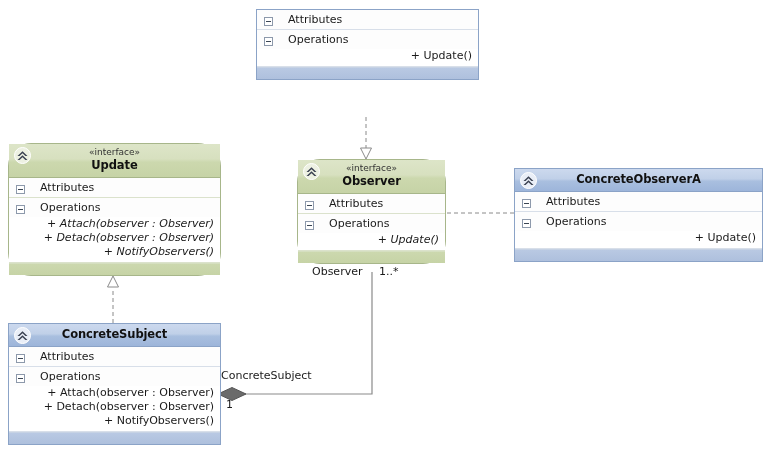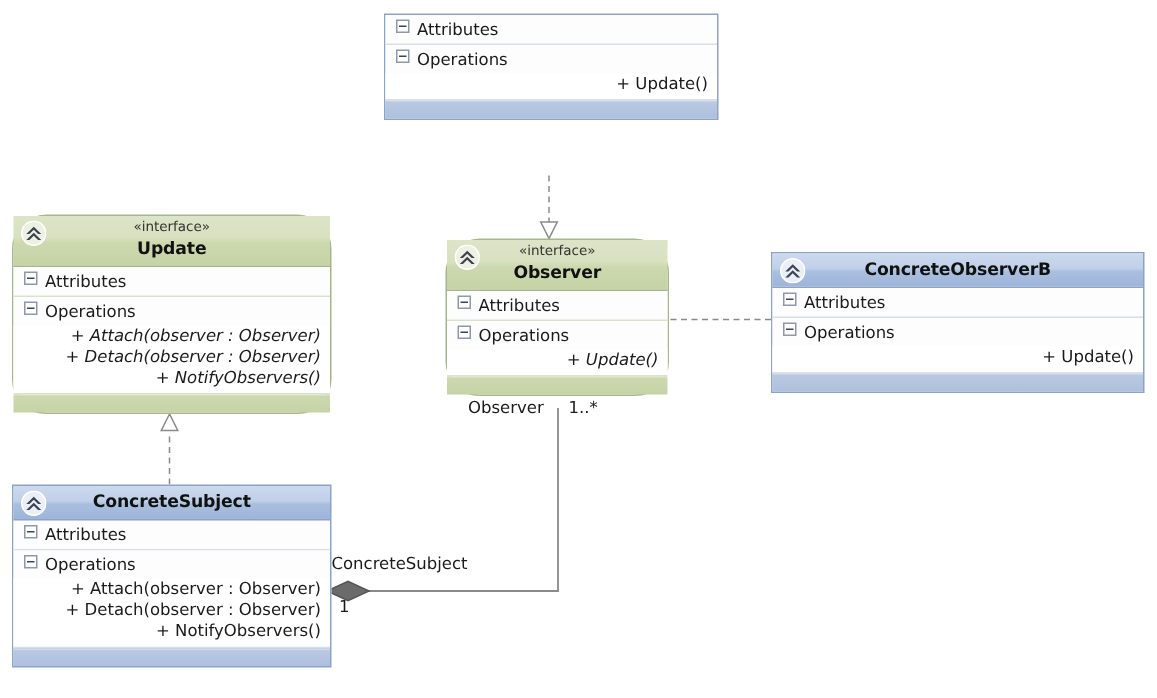--- a/index.html
+++ b/index.html
@@ -81,22 +81,22 @@
 
   .compartment {
     box-sizing: border-box;
     border-bottom: 1px solid #d8dfe9;
     background: #fdfdfd;
   }
   .green .compartment { border-bottom-color: #dbe2cc; }
 
   .comp-head {
     display: flex;
-    align-items: flex-start;
-    gap: 5px;
+    align-items: flex-end;
+    gap: 15px;
     padding: 3px 6px 3px 7px;
     font-size: 11px;
     line-height: 13px;
   }
   .toggle-box {
     display: inline-block;
     width: 9px;
     height: 9px;
     box-sizing: border-box;
     border: 1px solid #8d99ab;
@@ -259,21 +259,21 @@
 
   <div class="uml-class blue" id="box-concrete-observer-b" style="left:514px; top:168px; width:249px;">
     <div class="cls-header">
       <span class="chevron-badge">
         <svg width="17" height="17" viewBox="0 0 17 17">
           <circle cx="8.5" cy="8.5" r="8" fill="#e9eef7" stroke="#ffffff" stroke-width="1"></circle>
           <path d="M3.5 9 L8.5 4.2 L13.5 9 L11.4 9 L8.5 6.2 L5.6 9 Z" fill="#3b4252"></path>
           <path d="M3.5 13 L8.5 8.2 L13.5 13 L11.4 13 L8.5 10.2 L5.6 13 Z" fill="#3b4252"></path>
         </svg>
       </span>
-      <div class="cls-name">ConcreteObserverB</div>
+      <div class="cls-name">ConcreteObserverA</div>
     </div>
     <div class="compartment">
       <div class="comp-head">
         <span class="toggle-box"></span>
         <span>Attributes</span>
       </div>
     </div>
     <div class="compartment">
       <div class="comp-head">
         <span class="toggle-box"></span>

